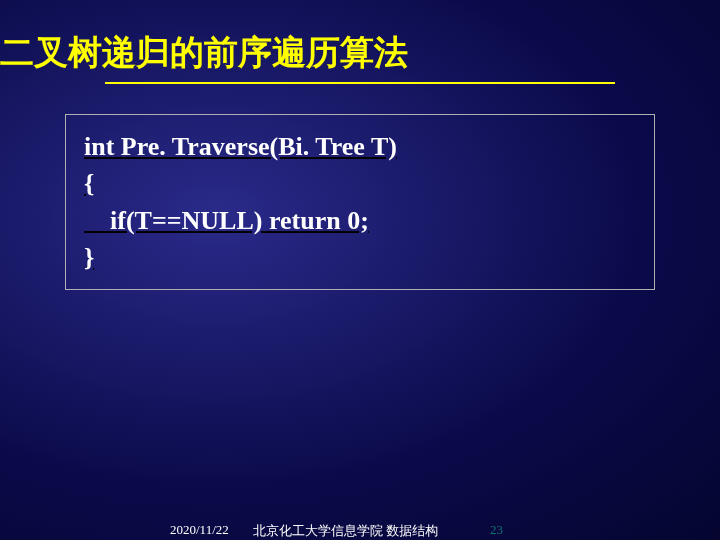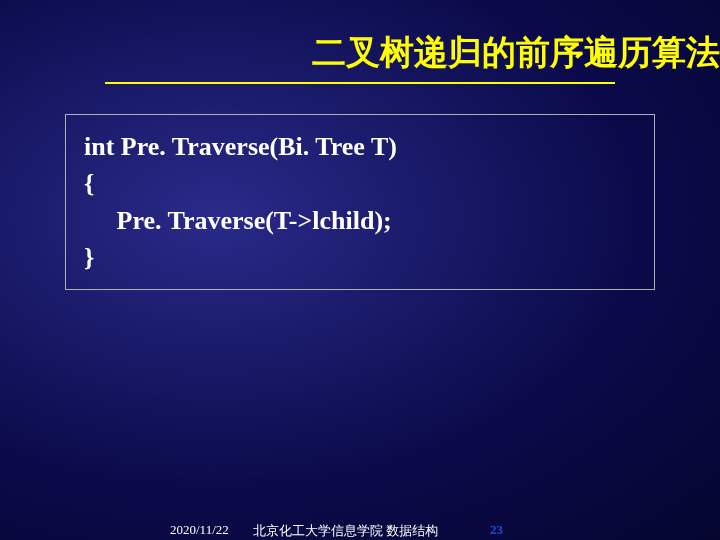--- a/index.html
+++ b/index.html
@@ -5,39 +5,40 @@
   * { margin: 0; padding: 0; box-sizing: border-box; }
   body {
     width: 720px;
     height: 540px;
     background: radial-gradient(ellipse at 30% 40%, #2a2a8a 0%, #1a1a6a 30%, #0a0a4a 60%, #050530 100%);
     font-family: "Times New Roman", serif;
     overflow: hidden;
     position: relative;
   }
   .title {
-    text-align: right;
+    text-align: left;
     color: #ffff00;
     font-size: 34px;
     font-weight: bold;
     padding-top: 30px;
     padding-bottom: 4px;
     font-family: "SimHei", "Microsoft YaHei", sans-serif;
   }
   .title-underline {
     width: 510px;
     height: 2px;
     background: #ffff00;
     margin: 0 auto;
     margin-top: 2px;
   }
   .code-box {
     margin: 30px 65px 0 65px;
     border: 1px solid #b0b0b0;
     padding: 14px 2px 12px 18px;
+    text-decoration: underline;
   }
   .code-line {
     color: #ffffff;
     font-size: 26px;
     font-weight: bold;
     line-height: 1.42;
     white-space: pre;
     font-family: "Times New Roman", serif;
   }
   .footer {
@@ -53,34 +54,33 @@
     left: 170px;
   }
   .footer-center {
     position: absolute;
     left: 253px;
     font-family: "SimSun", serif;
   }
   .footer-page {
     position: absolute;
     left: 490px;
-    color: #1d4ed8;
-    font-weight: bold;
+    color: #0f766e;
   }
 </style>
 </head>
 <body>
 
 <div class="title">二叉树递归的前序遍历算法</div>
 <div class="title-underline"></div>
 
 <div class="code-box">
   <div class="code-line">int Pre. Traverse(Bi. Tree T)</div>
   <div class="code-line">{</div>
-  <div class="code-line">     Pre. Traverse(T-&gt;lchild);</div>
+  <div class="code-line">    if(T==NULL) return 0;</div>
   <div class="code-line">}</div>
 </div>
 
 <div class="footer">
   <span class="footer-date">2020/11/22</span>
   <span class="footer-center">北京化工大学信息学院  数据结构</span>
   <span class="footer-page">23</span>
 </div>
 
 </body></html>

